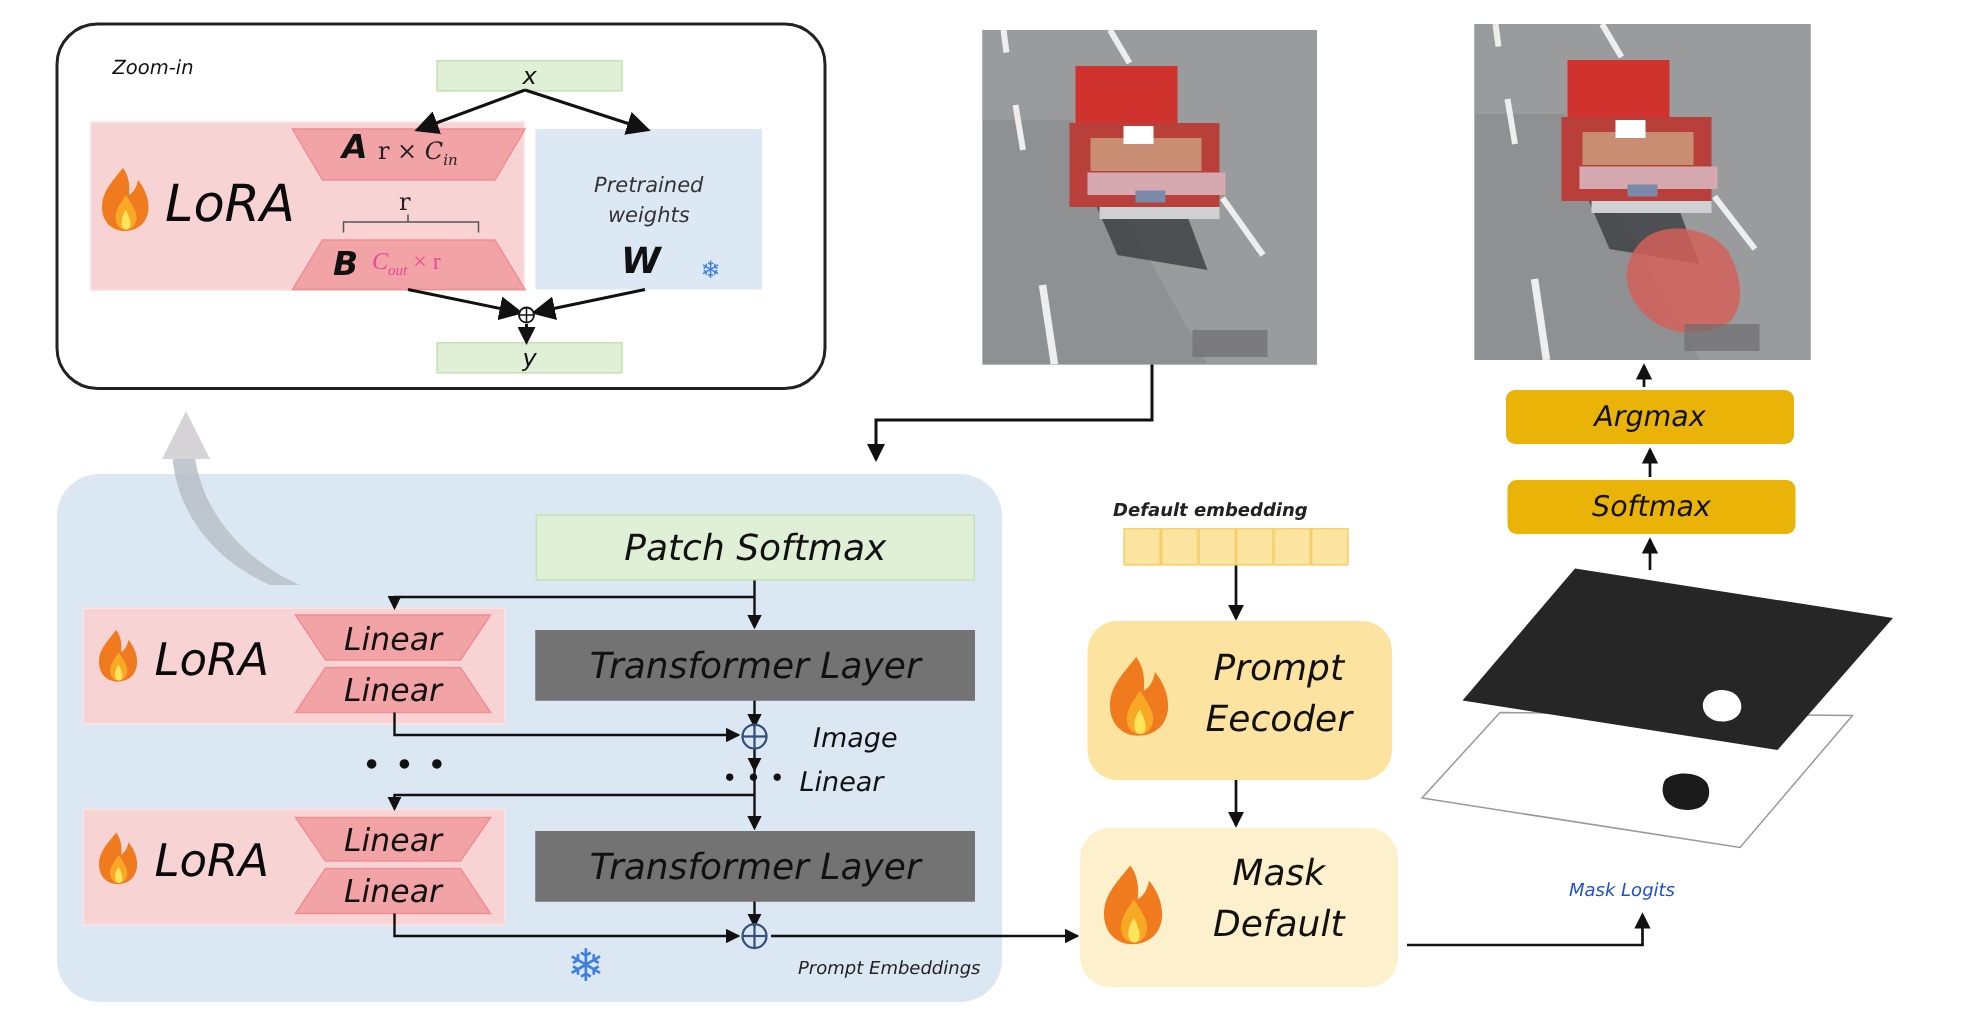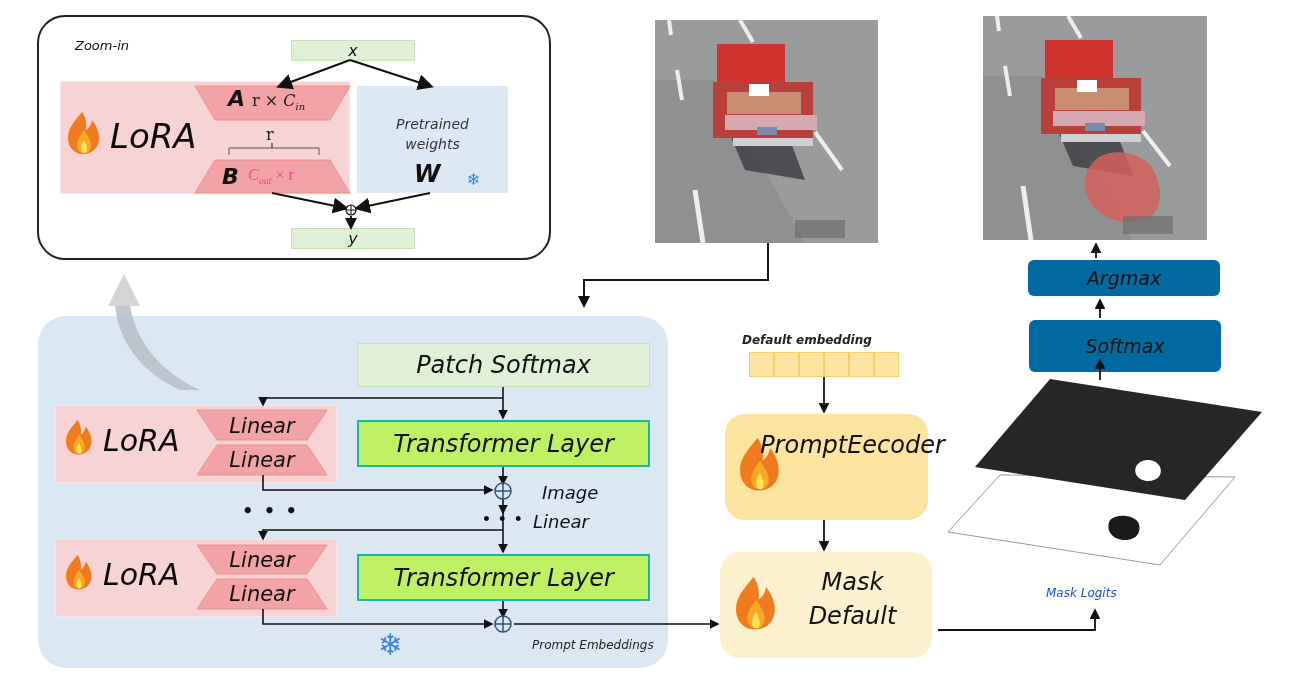--- a/index.html
+++ b/index.html
@@ -3,24 +3,24 @@
 <meta charset="utf-8">
 <style>
   html,body{margin:0;padding:0;background:#ffffff;}
   body{width:1308px;height:683px;position:relative;overflow:hidden;font-family:"DejaVu Sans",sans-serif;}
   .abs{position:absolute;}
   .it{font-style:italic;color:#111;}
   .center{display:flex;align-items:center;justify-content:center;text-align:center;}
   #zoom-panel{left:37px;top:15px;width:514px;height:245px;border:2px solid #222;border-radius:28px;box-sizing:border-box;background:#fff;}
   #encoder-panel{left:38px;top:316px;width:630px;height:352px;background:#dce7f4;border-radius:28px;}
   .green{background:#dff0d6;border:1px solid #c4e2b4;box-sizing:border-box;}
-  .purple{background:#bef264;border:2px solid #14b8a6;box-sizing:border-box;}
+  .purple{background:#737373;border:2px solid #737373;box-sizing:border-box;}
   .pinkbox{background:#f8d3d4;border:1px solid #fbe4e5;box-sizing:border-box;}
   .bluebox{background:#dde8f5;box-sizing:border-box;}
-  .orange-step{background:#0369a1;border-radius:6px;margin-left:24px;}
+  .orange-step{background:#eab308;border-radius:6px;}
   .prompt{background:#fde3a0;border-radius:20px;}
   .mask{background:#fdf0cc;border-radius:20px;}
   .photo{background:#8e8f91;overflow:hidden;}
   svg{position:absolute;left:0;top:0;overflow:visible;}
 </style>
 </head>
 <body>
 
 <div id="zoom-panel" class="abs"></div>
 <div class="abs it" style="left:75px;top:38px;font-size:13px;">Zoom-in</div>
@@ -242,41 +242,41 @@
     <path d="M16 18 C 12 24, 9 28, 9 33 C 9 38, 12 41, 16 41 C 20 41, 23 38, 23 33 C 23 28, 19 23, 16 18 Z" fill="#f9a825"></path>
     <path d="M16 28 C 13 32, 13 35, 13 37 C 13 40, 15 41, 16 41 C 18 41, 19 40, 19 37 C 19 35, 18 32, 16 28 Z" fill="#ffe45c"></path>
   </g>
   <g stroke="#111" stroke-width="1.8" fill="none">
     <line x1="824" y1="377" x2="824" y2="412" marker-end="url(#ahs)"></line>
     <line x1="824" y1="520" x2="824" y2="550" marker-end="url(#ahs)"></line>
     <polyline points="938,630 1095,630 1095,610" marker-end="url(#ahs)"></polyline>
   </g>
 </svg>
 
-<div class="abs it center" style="left:790px;top:428px;width:125px;flex-direction:row;font-size:24px;line-height:34px;">
+<div class="abs it center" style="left:790px;top:428px;width:125px;flex-direction:column;font-size:24px;line-height:34px;">
   <span>Prompt</span>
   <span>Eecoder</span>
 </div>
 <div class="abs it center" style="left:790px;top:565px;width:125px;flex-direction:column;font-size:24px;line-height:34px;">
   <span>Mask</span>
   <span>Default</span>
 </div>
 
 <div class="abs it" style="left:1046px;top:586px;font-size:12px;color:#1d4ed8;">Mask Logits</div>
 
 <svg width="1308" height="683" style="pointer-events:none;">
   <g>
     <polygon points="1000,475 1235,477 1160,565 948,532" fill="#ffffff" stroke="#999" stroke-width="1"></polygon>
     <path d="M1110 520 C 1105 530, 1112 540, 1125 540 C 1138 540, 1142 530, 1138 522 C 1132 514, 1116 514, 1110 520 Z" fill="#1a1a1a"></path>
     <polygon points="1050,379 1262,412 1185,500 975,467" fill="#262626"></polygon>
     <path d="M1137 465 C 1132 472, 1138 481, 1148 481 C 1158 481, 1163 474, 1160 467 C 1156 458, 1142 458, 1137 465 Z" fill="#ffffff"></path>
   </g>
 </svg>
 
-<div class="abs orange-step center it" style="left:1005px;top:320px;width:192px;height:52px;font-size:19px;">
+<div class="abs orange-step center it" style="left:1005px;top:320px;width:192px;height:36px;font-size:19px;">
     <span>Softmax</span>
   </div>
 <div class="abs orange-step center it" style="left:1004px;top:260px;width:192px;height:36px;font-size:19px;">
     <span>Argmax</span>
   </div>
 
 <svg width="1308" height="683" style="pointer-events:none;">
   <g stroke="#111" stroke-width="1.8" fill="none">
     <line x1="1100" y1="380" x2="1100" y2="360" marker-end="url(#ahs)"></line>
     <line x1="1100" y1="318" x2="1100" y2="300" marker-end="url(#ahs)"></line>

